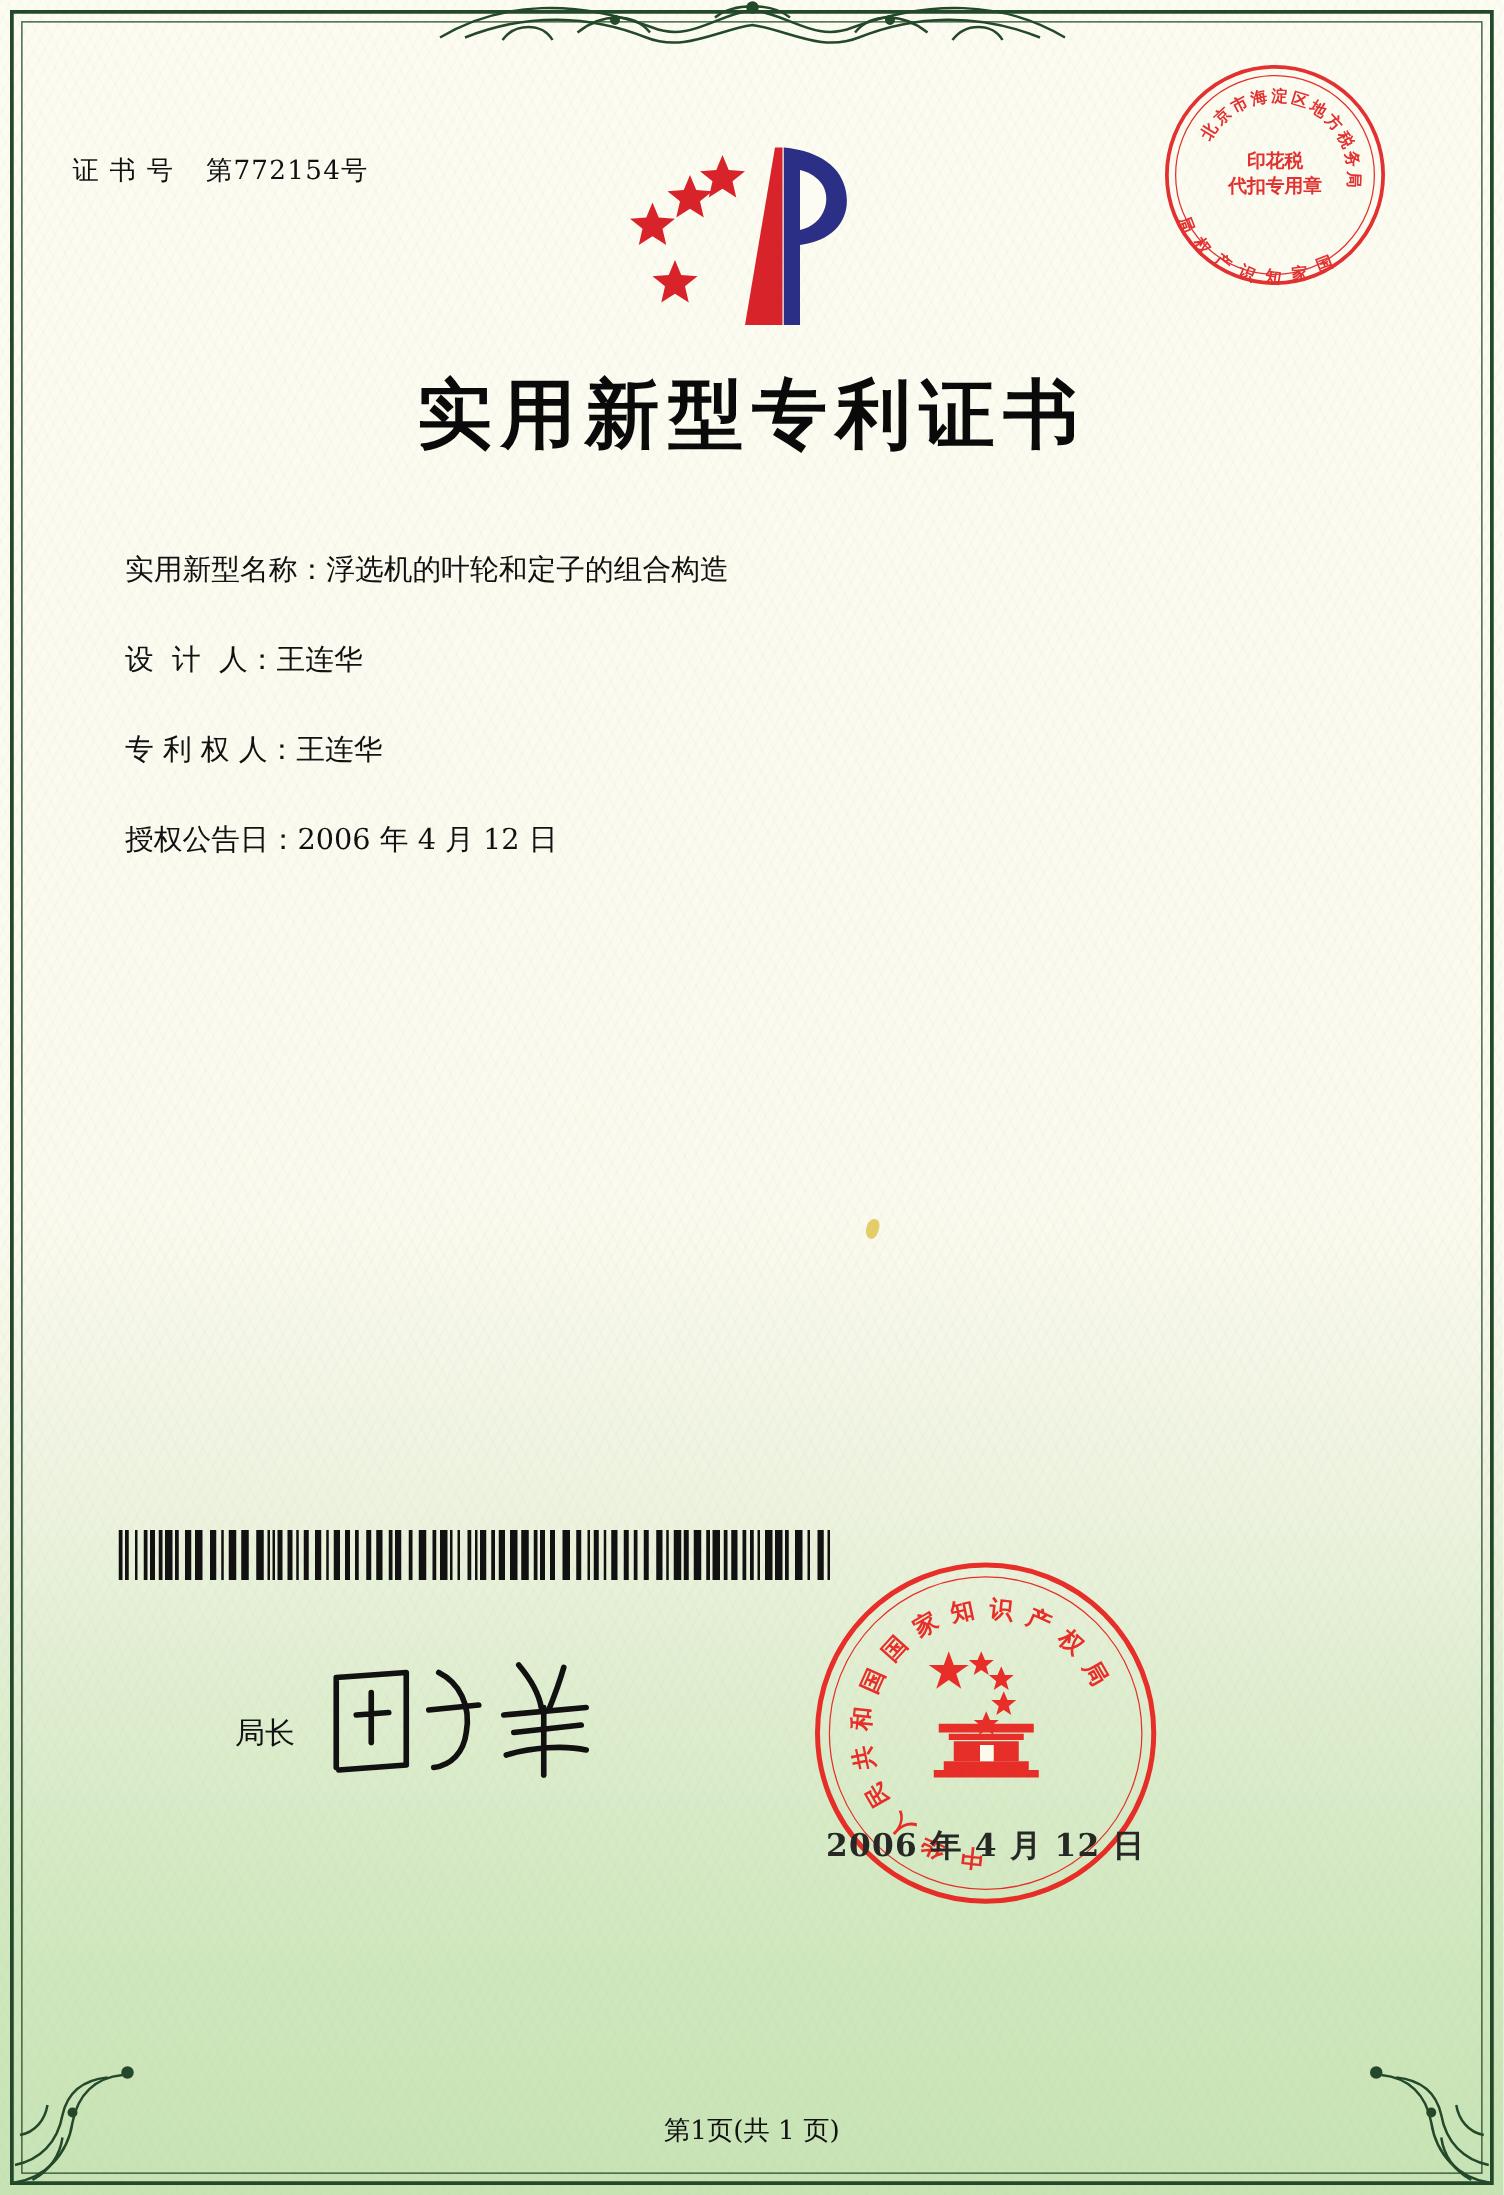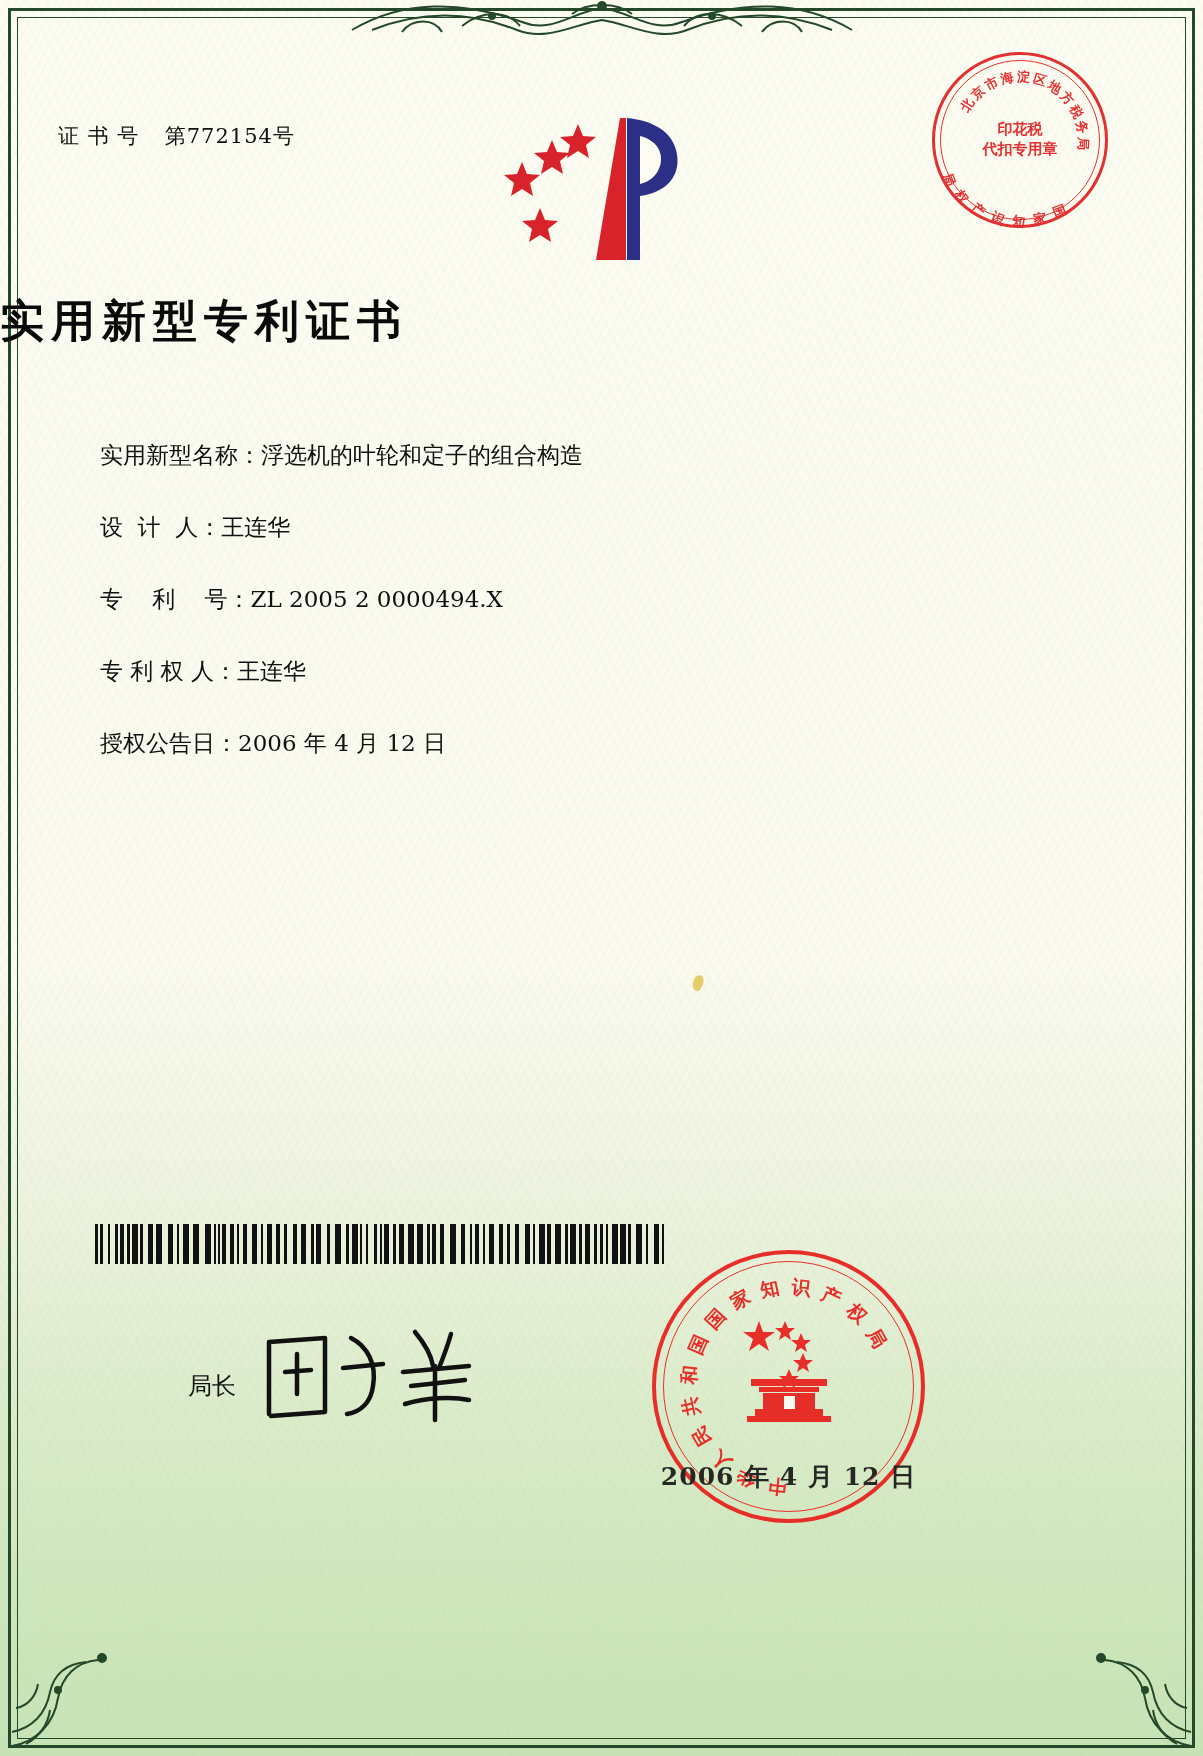--- a/index.html
+++ b/index.html
@@ -121,22 +121,22 @@
     font-size: 15px;
     font-weight: bold;
     line-height: 1.35;
     font-family: "DejaVu Serif", "Liberation Serif", serif;
   }
 
   .doc-title {
     position: absolute;
     left: 0; right: 0;
     top: 292px;
-    text-align: left;
-    font-size: 44px;
+    text-align: center;
+    font-size: 60px;
     font-weight: bold;
     letter-spacing: 7px;
     color: #0a0a0a;
     font-family: "DejaVu Serif", "Liberation Serif", serif;
   }
 
   .fields {
     position: absolute;
     left: 100px;
     top: 440px;
@@ -367,24 +367,20 @@
   <div class="fields">
     <div class="field-row">
       <span class="field-label">实用新型名称：</span>
       <span class="field-value">浮选机的叶轮和定子的组合构造</span>
     </div>
     <div class="field-row">
       <span class="field-label">设  计  人：</span>
       <span class="field-value">王连华</span>
     </div>
     <div class="field-row">
-      <span class="field-label">专    利    号：</span>
-      <span class="field-value">ZL 2005 2 0000494.X</span>
-    </div>
-    <div class="field-row">
       <span class="field-label">专 利 权 人：</span>
       <span class="field-value">王连华</span>
     </div>
     <div class="field-row">
       <span class="field-label">授权公告日：</span>
       <span class="field-value">2006 年 4 月 12 日</span>
     </div>
   </div>
 
   <div class="smudge"></div>
@@ -438,13 +434,14 @@
         <rect x="30" y="70" width="60" height="5"></rect>
         <rect x="34" y="76" width="52" height="16"></rect>
         <rect x="26" y="92" width="68" height="7"></rect>
         <rect x="18" y="99" width="84" height="6"></rect>
         <rect x="55" y="79" width="11" height="13" fill="#fdfcf2"></rect>
       </g>
     </svg>
     <div class="seal-date">2006 年 4 月 12 日</div>
   </div>
 
+  <div class="page-footer">第1页(共 1 页)</div>
 </div>
 
 </body></html>

